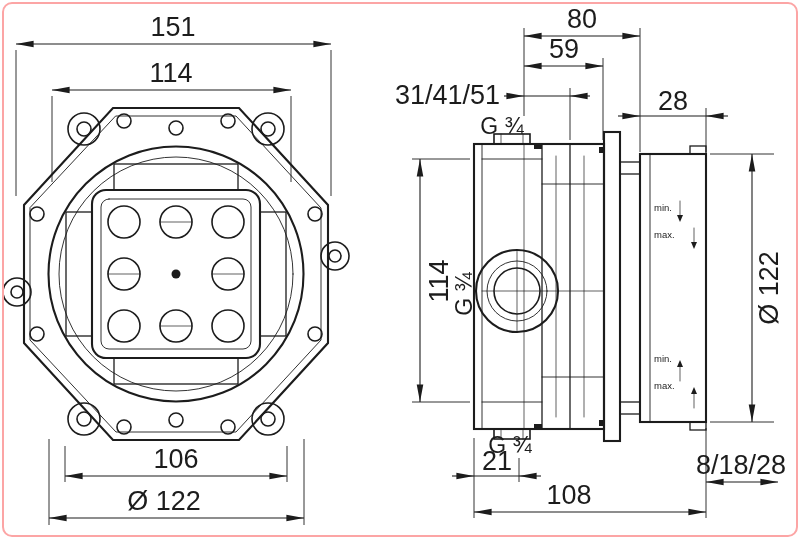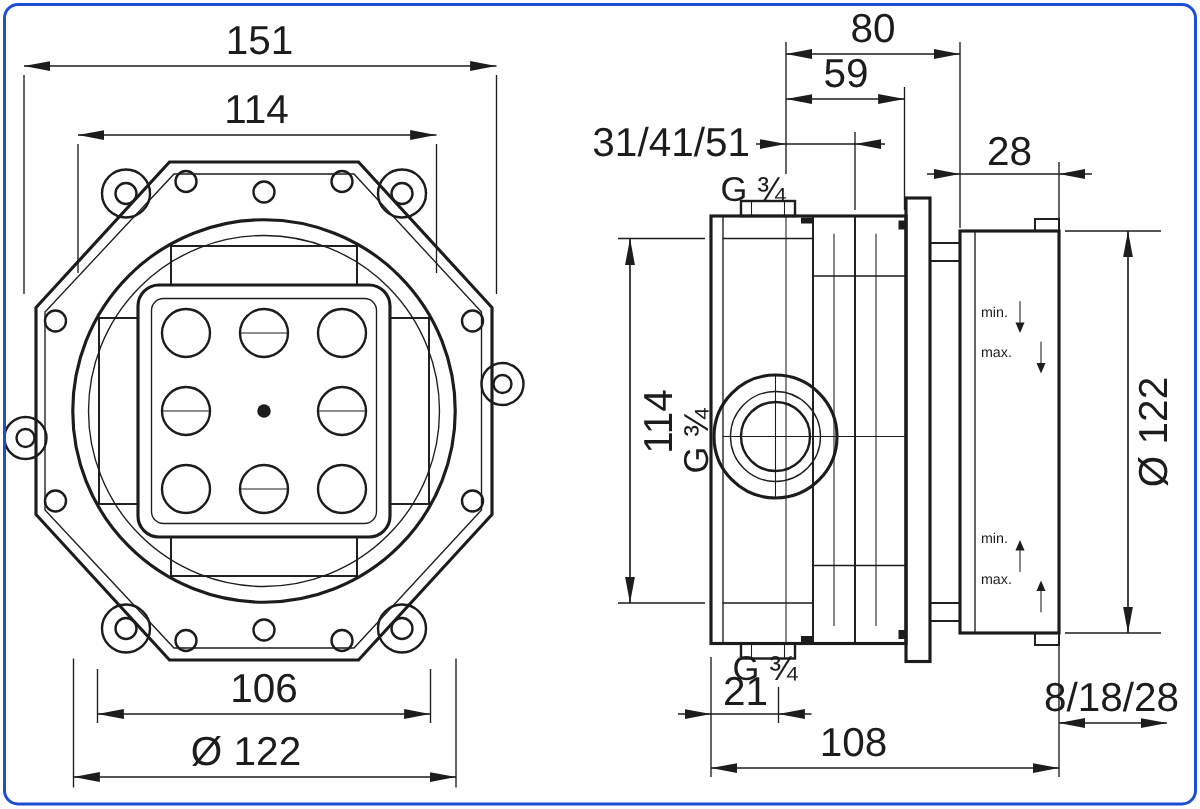--- a/index.html
+++ b/index.html
@@ -7,21 +7,21 @@
     padding: 0;
     width: 800px;
     height: 539px;
     background: #ffffff;
     font-family: "Liberation Sans", sans-serif;
     overflow: hidden;
   }
   .frame {
     position: absolute;
     inset: 2px;
-    border: 2px solid #1d4ed8;
+    border: 2px solid #fca5a5;
     border-radius: 10px;
     box-sizing: border-box;
     background: #ffffff;
   }
   svg { position: absolute; inset: 0; }
   .ln   { stroke: #1c1c1c; fill: none; stroke-width: 1.6; stroke-linecap: round; }
   .thick{ stroke-width: 2.1; }
   .med  { stroke-width: 1.3; }
   .thin { stroke-width: 0.9; }
   .hair { stroke-width: 0.7; }

